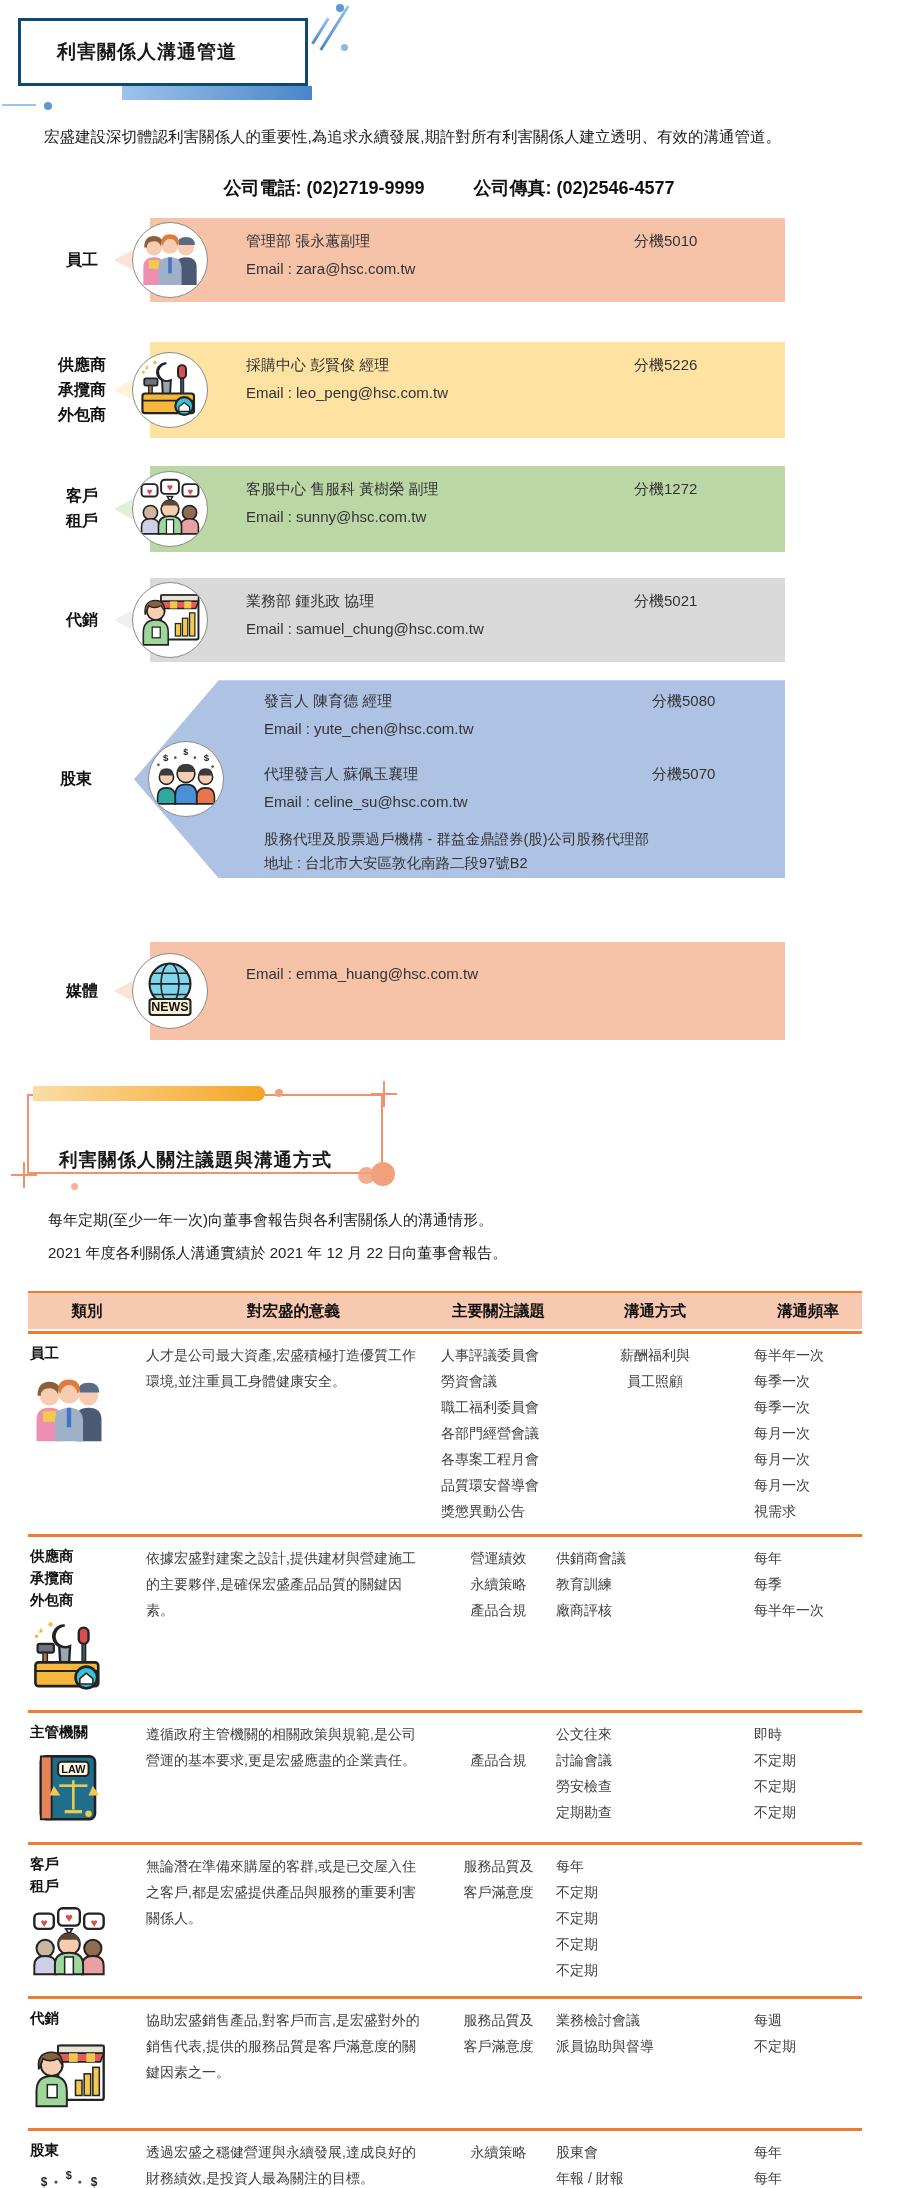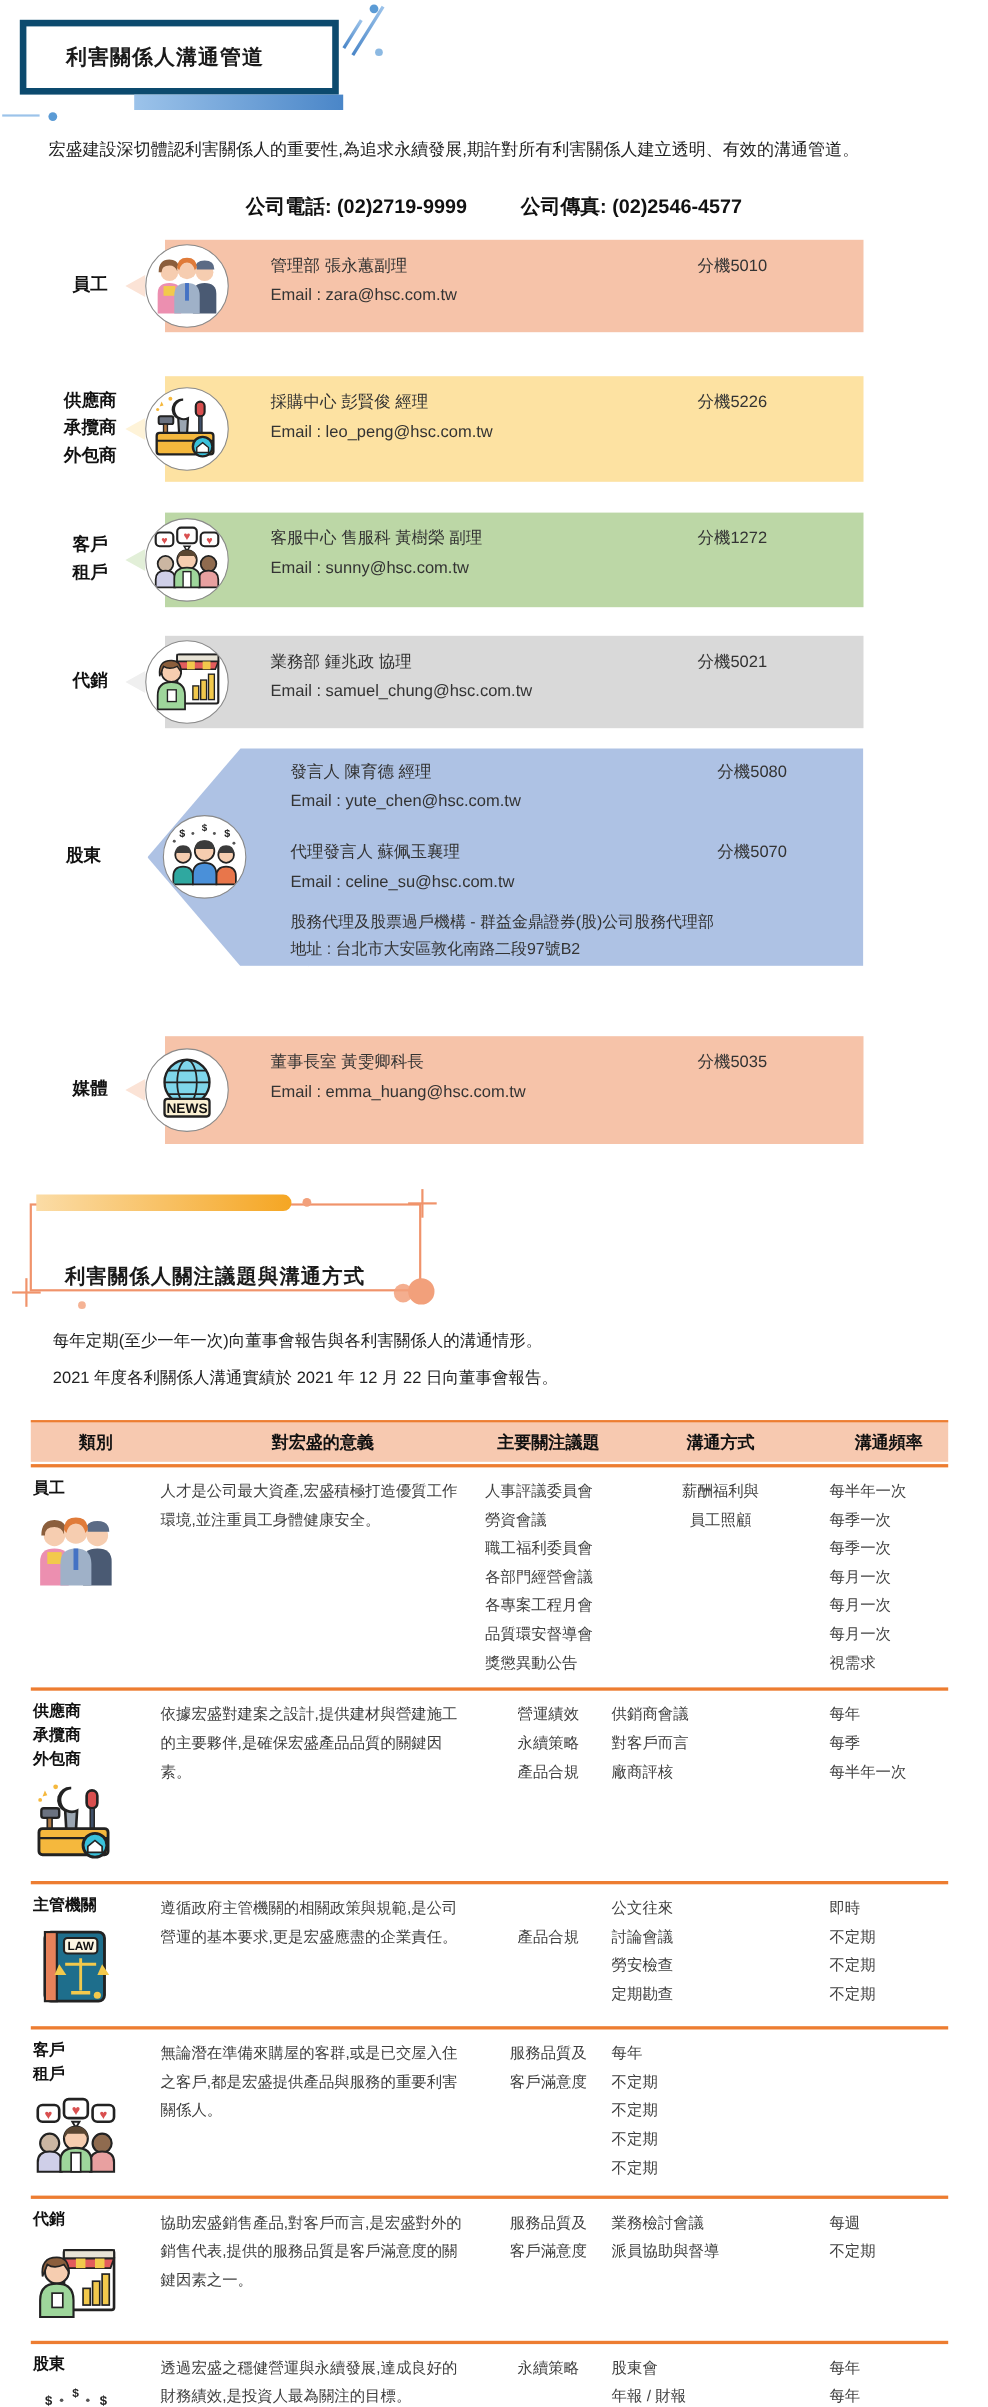--- a/index.html
+++ b/index.html
@@ -1,20 +1,20 @@
 <!DOCTYPE html>
 <html><head>
 <meta charset="utf-8">
 <style>
   * { margin:0; padding:0; box-sizing:border-box; }
   body { width:898px; min-height:2188px; background:#fff; font-family:"Liberation Sans", sans-serif; color:#3a3a3a; }
 
   
   .title1-wrap { position:relative; margin:18px 0 0 18px; width:290px; height:68px; }
-  .title1-box { position:absolute; inset:0; border:6px solid #0c4a6e; background:#fff; display:flex; align-items:center; }
+  .title1-box { position:absolute; inset:0; border:3px solid #0c4a6e; background:#fff; display:flex; align-items:center; }
   .title1-box h1 { font-size:19px; font-weight:bold; color:#1a1a1a; padding-left:36px; letter-spacing:1px; }
   .title1-bar { position:absolute; left:104px; bottom:-14px; width:190px; height:14px;
                 background:linear-gradient(90deg,#9CC3EA,#4A86C8); }
   .slash { position:absolute; width:3px; background:linear-gradient(180deg,#9CC3EA,#4A86C8); }
   .slash.s1 { height:52px; right:-28px; top:-16px; transform:rotate(32deg); }
   .slash.s2 { height:30px; right:-14px; top:-2px; transform:rotate(32deg); }
   .dot { position:absolute; border-radius:50%; background:#5B9BD5; }
   .dot.d1 { width:8px; height:8px; right:-36px; top:-14px; }
   .dot.d2 { width:7px; height:7px; right:-40px; top:26px; opacity:.7; }
   .dot.d3 { width:8px; height:8px; left:26px; bottom:-24px; }
@@ -325,24 +325,20 @@
   <div class="circ">
       <svg viewBox="0 0 72 72">
         <use href="#ic-shareholders"></use>
       </svg>
     </div>
 </div>
 
 <div class="crow r6">
   <div class="band" style="background-color: rgb(246, 195, 169);">
     <div class="band-inner">
-      <div class="band-line1">
-        <span>董事長室 黃雯卿科長</span>
-        <span class="band-ext">分機5035</span>
-      </div>
       <div class="band-email">Email : emma_huang@hsc.com.tw</div>
     </div>
   </div>
   <div class="tri" style="border-right-color: rgb(251, 227, 214);"></div>
   <div class="clabel">媒體</div>
   <div class="circ">
       <svg viewBox="0 0 72 72">
         <use href="#ic-media"></use>
       </svg>
     </div>
@@ -421,21 +417,21 @@
           </svg></div>
     </div>
     <div class="tc meaning">依據宏盛對建案之設計,提供建材與營建施工的主要夥伴,是確保宏盛產品品質的關鍵因素。</div>
     <div class="tc issues">
         <div class="iline">營運績效</div>
         <div class="iline">永續策略</div>
         <div class="iline">產品合規</div>
       </div>
     <div class="tc methods">
         <div class="mline">供銷商會議</div>
-        <div class="mline">對客戶而言</div>
+        <div class="mline">教育訓練</div>
         <div class="mline">廠商評核</div>
       </div>
     <div class="tc freq">
         <div class="mline">每年</div>
         <div class="mline">每季</div>
         <div class="mline">每半年一次</div>
       </div>
   </div>
 
   <div class="trow">

